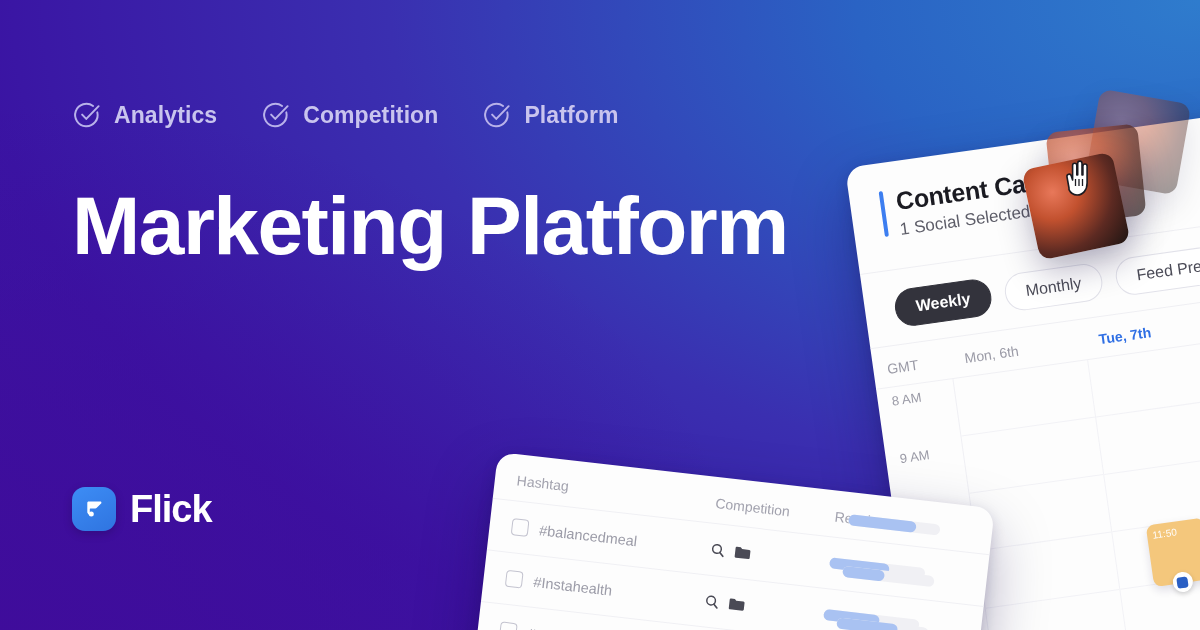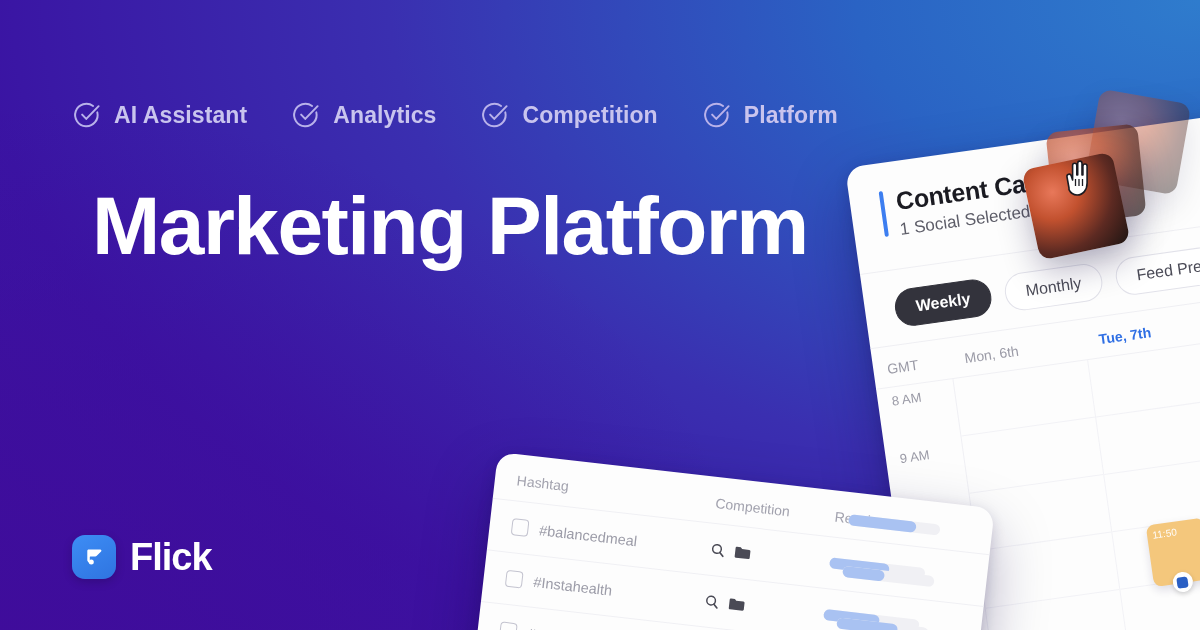--- a/index.html
+++ b/index.html
@@ -47,24 +47,24 @@
 
   .headline {
     margin-top: 44px;
     font-size: 82px;
     line-height: 1.26;
     font-weight: 800;
     color: #ffffff;
     letter-spacing: -1.5px;
     max-width: 760px;
   }
-  .headline .l2 { display: block; margin-left: 20px; }
-
-  
-  .logo { position: absolute; left: 72px; top: 535px; display: flex; align-items: center; gap: 14px; z-index: 20; }
+  .headline .l2 { display: block; }
+
+  
+  .logo { position: absolute; left: 72px; top: 487px; display: flex; align-items: center; gap: 14px; z-index: 20; }
   .logo-mark {
     width: 44px; height: 44px; border-radius: 13px;
     background: linear-gradient(150deg, #3d8df5 0%, #2f74e0 100%);
     display: flex; align-items: center; justify-content: center;
     box-shadow: 0 3px 10px rgba(0,0,0,.18);
   }
   .logo-word { font-size: 38px; font-weight: 800; color: #fff; letter-spacing: -1px; }
 
   
   .card {
@@ -290,27 +290,20 @@
   <svg class="drag-cursor" style="left:1060px; top:158px;" width="34" height="40" viewBox="0 0 34 40">
     <path d="M9 30 L7 19c-.6-3 3.4-4 4.2-1.2L12.6 22 V7.5c0-3 4.2-3 4.2 0 V17 h.9 V5.4c0-3 4.3-3 4.3 0 V17 h.9 V8.2c0-2.9 4.2-2.9 4.2 0 V25c0 7-4 12-10 12-4.5 0-6.8-2.4-8.1-5.3z" fill="#ffffff" stroke="#1b1b22" stroke-width="1.6" stroke-linejoin="round"></path>
     <line x1="15.5" y1="21" x2="15.5" y2="28" stroke="#1b1b22" stroke-width="1.3"></line>
     <line x1="19" y1="21" x2="19" y2="28" stroke="#1b1b22" stroke-width="1.3"></line>
     <line x1="22.5" y1="21" x2="22.5" y2="28" stroke="#1b1b22" stroke-width="1.3"></line>
   </svg>
 
   <div class="hero">
     <div class="features">
 
-      <div class="feature">
-        <svg class="chk" viewBox="0 0 32 32">
-          <path d="M27 13.2A12 12 0 1 1 22.5 6.4" fill="none" stroke="#b9b2ea" stroke-width="2.1" stroke-linecap="round"></path>
-          <path d="M10.8 15.6 L15.2 20.2 L28.4 6.6" fill="none" stroke="#b9b2ea" stroke-width="2.1" stroke-linecap="round" stroke-linejoin="round"></path>
-        </svg>
-        <div class="lbl">AI Assistant</div>
-      </div>
 
       <div class="feature">
         <svg class="chk" viewBox="0 0 32 32">
           <path d="M27 13.2A12 12 0 1 1 22.5 6.4" fill="none" stroke="#b9b2ea" stroke-width="2.1" stroke-linecap="round"></path>
           <path d="M10.8 15.6 L15.2 20.2 L28.4 6.6" fill="none" stroke="#b9b2ea" stroke-width="2.1" stroke-linecap="round" stroke-linejoin="round"></path>
         </svg>
         <div class="lbl">Analytics</div>
       </div>
 
       <div class="feature">

